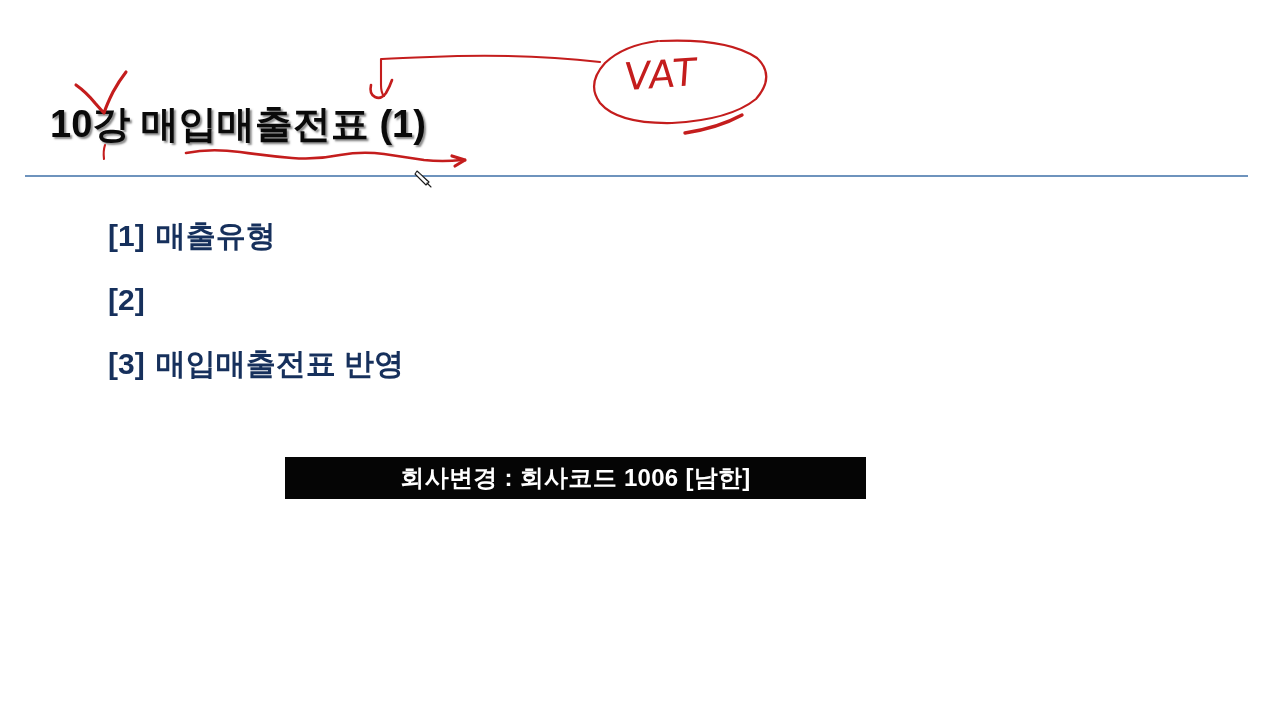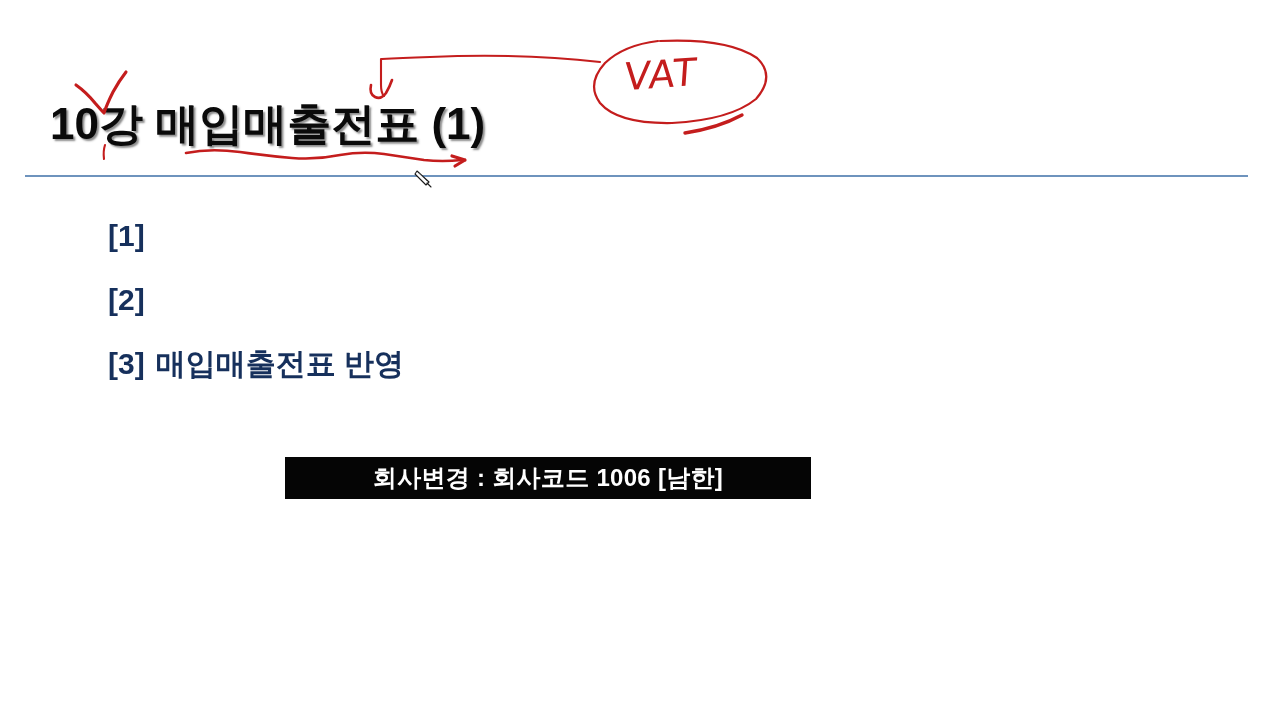--- a/index.html
+++ b/index.html
@@ -22,21 +22,21 @@
     width: 1280px;
     height: 720px;
     background: #ffffff;
   }
 
   
   #title {
     position: absolute;
     left: 50px;
     top: 98px;
-    font-size: 44px;
+    font-size: 38px;
     font-weight: 700;
     color: #0a0a0a;
     letter-spacing: 0px;
     white-space: nowrap;
     text-shadow: 2px 2px 2px rgba(120,120,120,0.85);
     line-height: 52px;
   }
 
   
   #divider {
@@ -67,21 +67,21 @@
   }
   .agenda-index {
     margin-right: 11px;
   }
 
   
   #banner {
     position: absolute;
     left: 285px;
     top: 457px;
-    width: 526px;
+    width: 581px;
     height: 42px;
     background: #050505;
     display: flex;
     align-items: center;
     justify-content: center;
   }
   #banner-text {
     color: #ffffff;
     font-size: 24px;
     font-weight: 700;
@@ -128,20 +128,21 @@
 <div id="slide">
 
   <div id="title">10강  매입매출전표 (1)</div>
 
   <div id="divider"></div>
 
   <div id="agenda">
 
     <div class="agenda-row">
       <span class="agenda-index">[1]</span>
+      <span class="agenda-label">매출유형</span>
     </div>
 
     <div class="agenda-row">
       <span class="agenda-index">[2]</span>
     </div>
 
     <div class="agenda-row">
       <span class="agenda-index">[3]</span>
       <span class="agenda-label">매입매출전표 반영</span>
     </div>

